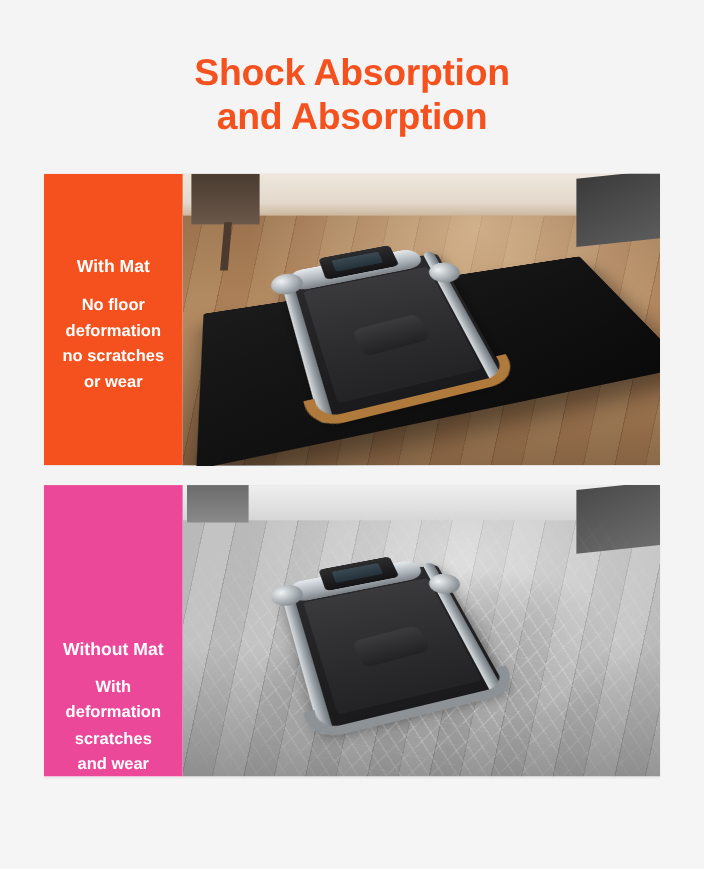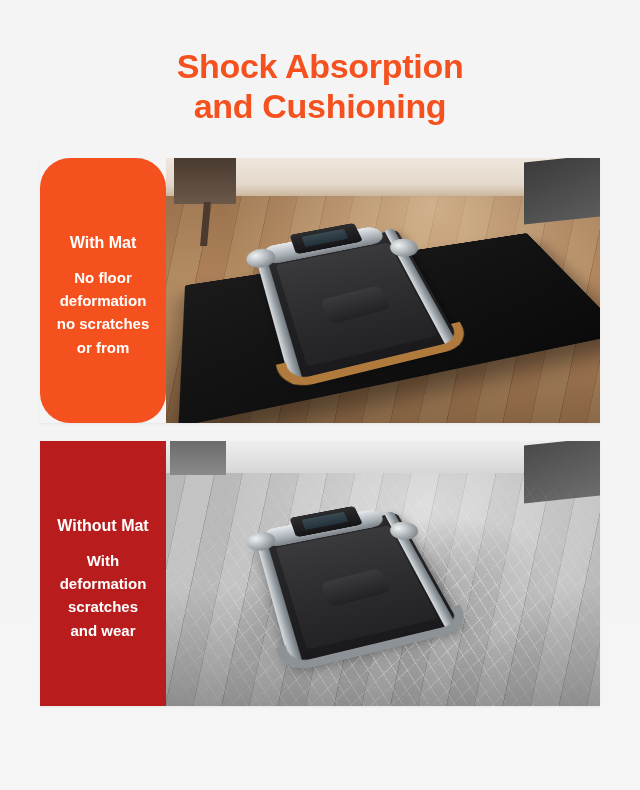--- a/index.html
+++ b/index.html
@@ -60,22 +60,22 @@
     flex: 0 0 126px;
     color: #ffffff;
     display: flex;
     flex-direction: column;
     align-items: center;
     justify-content: flex-start;
     padding-top: 76px;
     box-sizing: border-box;
     z-index: 3;
   }
-  .panel-with .label-col { background: #f4511e; border-radius: 30px; }
-  .panel-without .label-col { background: #b91c1c; }
+  .panel-with .label-col { background: #f4511e; }
+  .panel-without .label-col { background: #ec4899; justify-content: flex-end; }
   .label-head {
     font-size: 16px;
     font-weight: bold;
     margin-bottom: 14px;
     text-align: center;
     line-height: 1.1;
   }
   .label-body {
     font-size: 15px;
     line-height: 1.55;
@@ -336,34 +336,34 @@
   }
 </style>
 </head>
 <body>
 
 <div class="page">
 
   <div class="header">
     <h1 class="title">
       <span>Shock Absorption</span>
-      <span class="line2">and Cushioning</span>
+      <span class="line2">and Absorption</span>
     </h1>
   </div>
 
   <div class="panels">
 
     <div class="panel panel-with">
       <div class="label-col">
         <div class="label-head">With Mat</div>
         <div class="label-body">
           <div>No floor</div>
           <div>deformation</div>
           <div>no scratches</div>
-          <div>or from</div>
+          <div>or wear</div>
         </div>
       </div>
       <div class="photo">
         <div class="floor-warm"></div>
         <div class="wall-warm"></div>
         <div class="furniture-left"></div>
         <div class="furniture-leg"></div>
         <div class="furniture-right"></div>
         <div class="mat"></div>
         <div class="tread">

